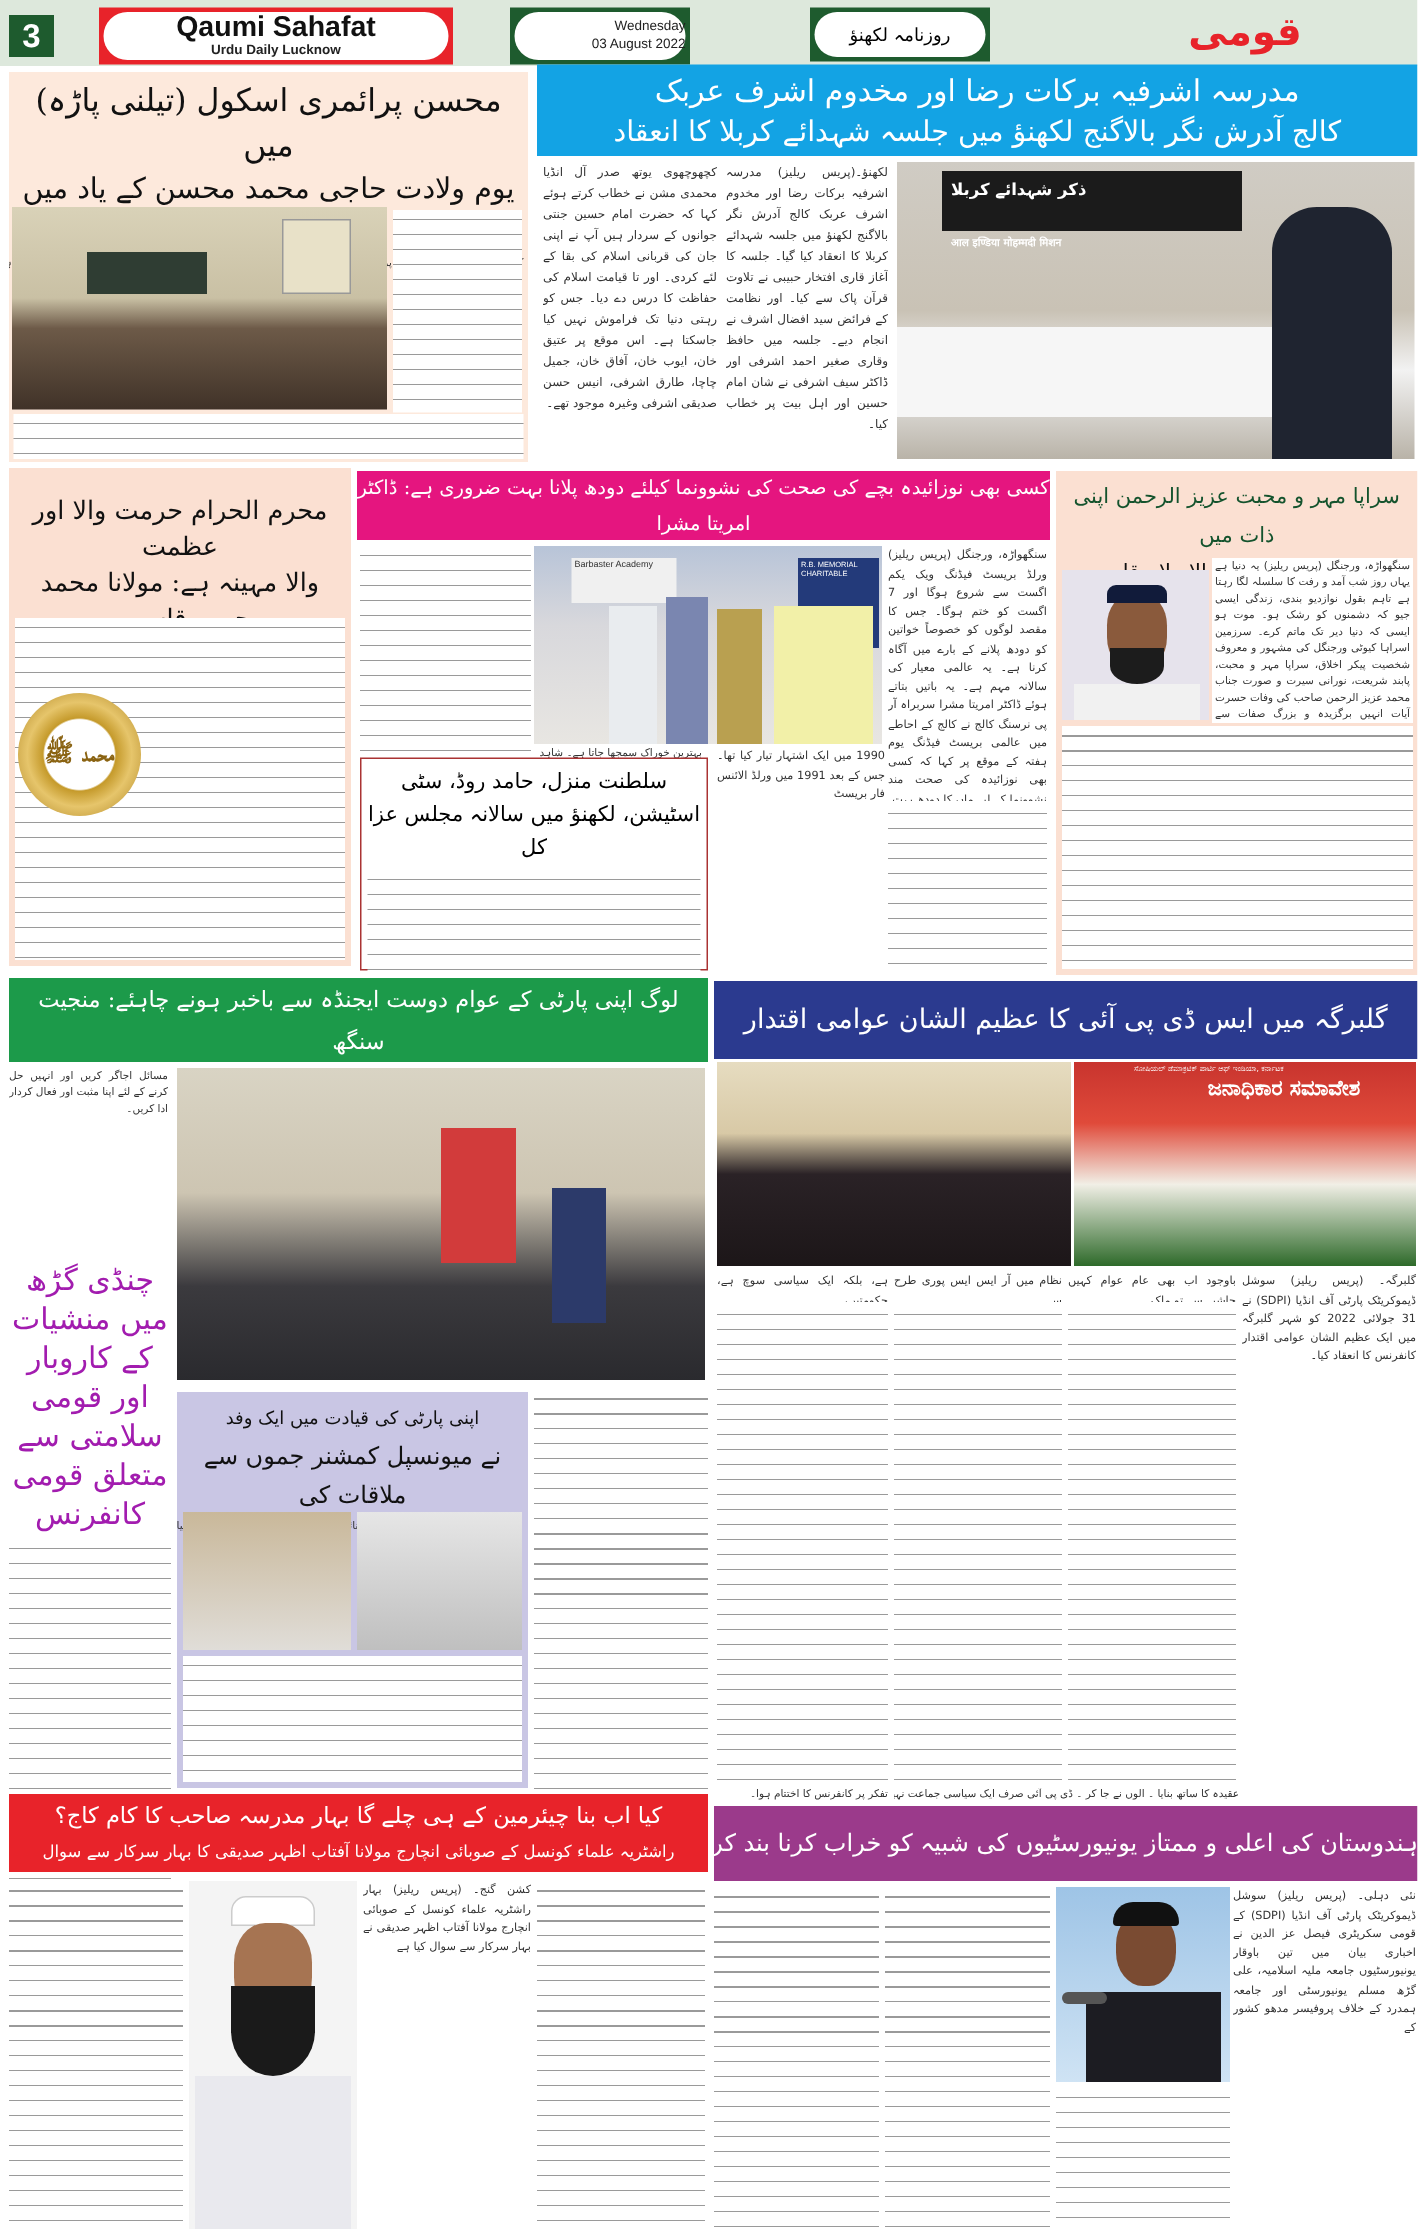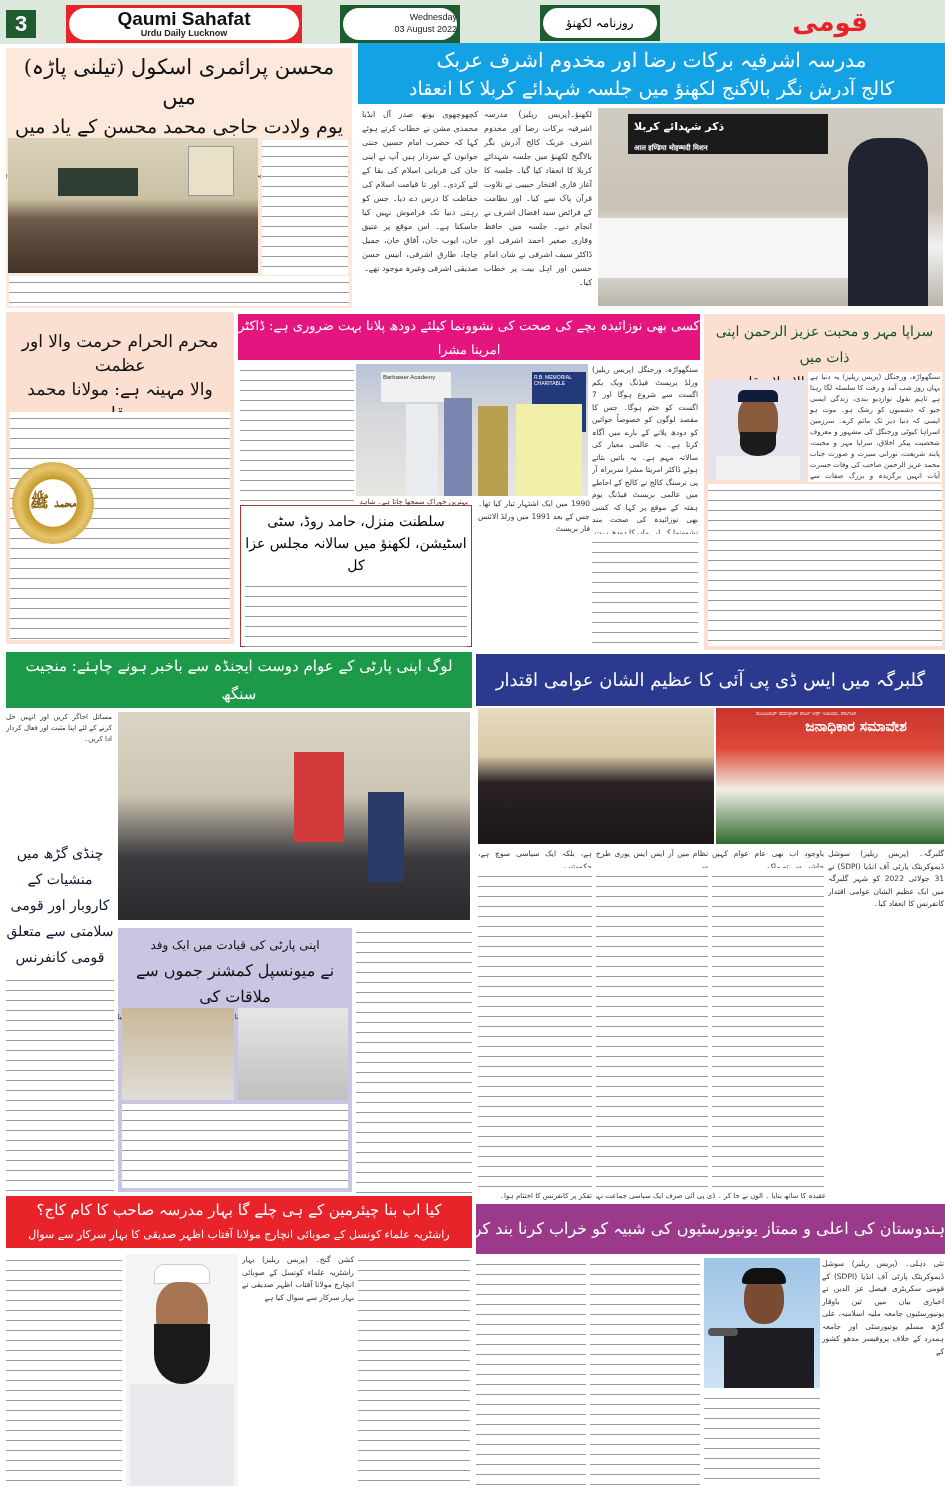--- a/index.html
+++ b/index.html
@@ -61,21 +61,21 @@
 <div class="abs" style="left:358px;top:46px;width:587px;height:264px">
   <div style="background:#13a3e4;height:58px;color:#fff">
     <div class="hl" style="font-size:20px;line-height:28px">مدرسہ اشرفیہ برکات رضا اور مخدوم اشرف عربک</div>
     <div class="hl" style="font-size:19px;line-height:28px">کالج آدرش نگر بالاگنج لکھنؤ میں جلسہ شہدائے کربلا کا انعقاد</div>
   </div>
   <div class="abs body-text" style="left:126px;top:62px;width:108px;height:200px;font-size:8px;line-height:14px">لکھنؤ۔(پریس ریلیز) مدرسہ اشرفیہ برکات رضا اور مخدوم اشرف عربک کالج آدرش نگر بالاگنج لکھنؤ میں جلسہ شہدائے کربلا کا انعقاد کیا گیا۔ جلسہ کا آغاز قاری افتخار حبیبی نے تلاوت قرآن پاک سے کیا۔ اور نظامت کے فرائض سید افضال اشرف نے انجام دیے۔ جلسہ میں حافظ وقاری صغیر احمد اشرفی اور ڈاکٹر سیف اشرفی نے شان امام حسین اور اہل بیت پر خطاب کیا۔</div>
   <div class="abs body-text" style="left:4px;top:62px;width:116px;height:200px;font-size:8px;line-height:14px">کچھوچھوی یوتھ صدر آل انڈیا محمدی مشن نے خطاب کرتے ہوئے کہا کہ حضرت امام حسین جنتی جوانوں کے سردار ہیں آپ نے اپنی جان کی قربانی اسلام کی بقا کے لئے کردی۔ اور تا قیامت اسلام کی حفاظت کا درس دے دیا۔ جس کو رہتی دنیا تک فراموش نہیں کیا جاسکتا ہے۔ اس موقع پر عتیق خان، ایوب خان، آفاق خان، جمیل چاچا، طارق اشرفی، انیس حسن صدیقی اشرفی وغیرہ موجود تھے۔</div>
   <div class="abs photo" style="left:240px;top:62px;width:345px;height:198px;background:linear-gradient(180deg,#d0ccc4 0%,#c9c2b5 50%,#f2f2f2 70%,#b9b3a8 100%)">
     <div class="abs" style="left:30px;top:6px;width:200px;height:40px;background:#1b1b1b;color:#fff;font:bold 11px 'DejaVu Sans',sans-serif;direction:rtl;text-align:left;padding:6px">
       <div>ذکر شہدائے کربلا</div>
-      <div style="font-size:7px;margin-top:10px">आल इण्डिया मोहम्मदी मिशन</div>
+      <div style="font-size:7px;margin-top:24px">आल इण्डिया मोहम्मदी मिशन</div>
     </div>
     <div class="abs" style="left:250px;top:30px;width:80px;height:168px;background:#1f2430;border-radius:30px 30px 0 0"></div>
     <div class="abs" style="left:0;top:110px;width:250px;height:60px;background:#f6f6f6"></div>
   </div>
 </div>
 
 <div class="abs" style="left:6px;top:312px;width:228px;height:332px;background:#fbe0d2">
   <div class="hl" style="font-size:17px;line-height:24px;padding-top:17px;color:#111">محرم الحرام حرمت والا اور عظمت</div>
   <div class="hl" style="font-size:17px;line-height:24px;color:#111">والا مہینہ ہے: مولانا محمد حبیب قاسمی</div>
   <div class="hl" style="font-size:11px;line-height:20px;color:#222">جاوید اختر، فتح پور بارہ بنکی</div>
@@ -131,21 +131,21 @@
     <div class="hl" style="font-size:15px;line-height:26px">پارٹی ورکروں کو سیاسی سرگرمیوں اور عوامی رابطہ مہم میں تیزی لانے کی تاکید</div>
   </div>
   <div class="abs body-text" style="left:0;top:60px;width:106px;height:100px;font-size:7px;line-height:11px">مسائل اجاگر کریں اور انہیں حل کرنے کے لئے اپنا مثبت اور فعال کردار ادا کریں۔</div>
   <div class="abs photo" style="left:112px;top:60px;width:352px;height:208px;background:linear-gradient(180deg,#d9d4c4 0%,#cdc5b2 40%,#3b3a3e 70%,#2a2a2e 100%)">
     <div class="abs" style="left:176px;top:40px;width:50px;height:90px;background:#d23b3b"></div>
     <div class="abs" style="left:250px;top:80px;width:36px;height:90px;background:#2c3a6a"></div>
   </div>
 </div>
 
 <div class="abs" style="left:6px;top:840px;width:108px;height:356px">
-  <div class="hl" style="font-size:14px;line-height:26px;color:#0f172a">چنڈی گڑھ میں منشیات کے کاروبار اور قومی سلامتی سے متعلق قومی کانفرنس</div>
+  <div class="hl" style="font-size:20px;line-height:26px;color:#a21caf">چنڈی گڑھ میں منشیات کے کاروبار اور قومی سلامتی سے متعلق قومی کانفرنس</div>
   <div class="col-lines" style="height:250px;margin-top:4px"></div>
 </div>
 
 <div class="abs col-lines" style="left:118px;top:924px;width:354px;height:4px"></div>
 <div class="abs col-lines" style="left:356px;top:926px;width:116px;height:268px"></div>
 
 <div class="abs" style="left:118px;top:928px;width:234px;height:264px;background:#c9c6e4">
   <div class="hl" style="font-size:12px;line-height:26px;padding-top:4px;color:#111">اپنی پارٹی کی قیادت میں ایک وفد</div>
   <div class="hl" style="font-size:16px;line-height:26px;color:#111">نے میونسپل کمشنر جموں سے ملاقات کی</div>
   <div class="body-text" style="padding:2px 4px;height:12px;white-space:nowrap">جموں۔ (پریس ریلیز) اپنی پارٹی ضلع نائب صدر جموں ارون وائی سیوسوکی قیادت میں</div>

